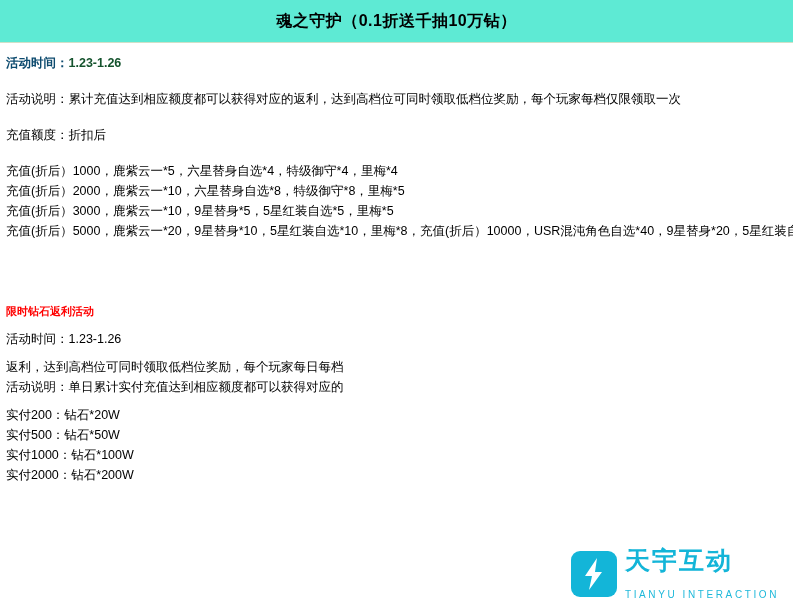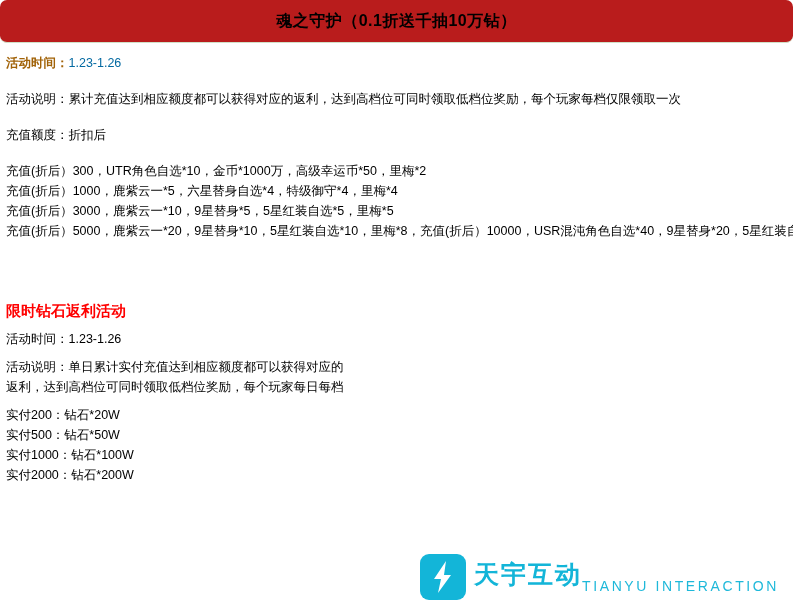--- a/index.html
+++ b/index.html
@@ -15,57 +15,56 @@
     color: #000000;
     overflow: hidden;
     position: relative;
   }
   .page {
     width: 793px;
     height: 610px;
     position: relative;
   }
   .banner {
-    background: #b91c1c;
+    background: #5eead4;
     height: 42px;
     display: flex;
     align-items: center;
     justify-content: center;
     border-bottom: 1px solid #cfe0c8;
-    border-radius: 7px;
   }
   .banner-title {
     font-weight: bold;
     font-size: 16px;
     letter-spacing: 0.5px;
     color: #000;
   }
   .content {
     padding: 10px 6px 0 6px;
   }
   .line {
     line-height: 20px;
     white-space: nowrap;
     font-size: 12.5px;
   }
   .red {
-    color: #0369a1;
-    font-weight: normal;
+    color: #14532d;
+    font-weight: bold;
   }
   .lbl-red {
-    color: #a16207;
+    color: #0c4a6e;
     font-weight: bold;
   }
   .spacer-sm { height: 8px; }
   .spacer-md { height: 16px; }
   .spacer-lg { height: 44px; }
   .section-title {
     color: #ff0000;
     font-weight: bold;
-    font-size: 15px;
+    font-size: 11px;
     line-height: 20px;
   }
   .logo {
     position: absolute;
     right: 14px;
     bottom: 10px;
     display: flex;
     align-items: center;
     gap: 8px;
   }
@@ -77,32 +76,32 @@
     position: relative;
     overflow: hidden;
     flex: none;
   }
   .logo-mark .bolt {
     position: absolute;
     left: 0; top: 0; right: 0; bottom: 0;
   }
   .logo-text {
     display: flex;
-    flex-direction: row;
+    flex-direction: column;
     line-height: 1;
   }
   .logo-cn {
     color: #13b5d8;
     font-size: 25px;
     font-weight: bold;
     letter-spacing: 2px;
   }
   .logo-en {
     color: #13b5d8;
-    font-size: 14px;
+    font-size: 10px;
     letter-spacing: 2.6px;
     margin-top: 17px;
     opacity: 0.95;
   }
 </style>
 </head>
 <body>
 
 <div class="page">
 
@@ -128,38 +127,38 @@
 
     <div class="spacer-sm"></div>
 
     <div class="line">充值额度：折扣后</div>
 
     <div class="spacer-sm"></div>
 
 
     <div class="spacer-sm"></div>
 
-    <div class="line">充值(折后）300，UTR角色自选*10，金币*1000万，高级幸运币*50，里梅*2</div>
     <div class="line">充值(折后）1000，鹿紫云一*5，六星替身自选*4，特级御守*4，里梅*4</div>
+    <div class="line">充值(折后）2000，鹿紫云一*10，六星替身自选*8，特级御守*8，里梅*5</div>
     <div class="line">充值(折后）3000，鹿紫云一*10，9星替身*5，5星红装自选*5，里梅*5</div>
     <div class="line">充值(折后）5000，鹿紫云一*20，9星替身*10，5星红装自选*10，里梅*8，充值(折后）10000，USR混沌角色自选*40，9星替身*20，5星红装自选*</div>
 
     <div class="spacer-lg"></div>
     <div class="spacer-md"></div>
 
     <div class="section-title">限时钻石返利活动</div>
 
     <div class="spacer-sm"></div>
 
     <div class="line">活动时间：1.23-1.26</div>
 
     <div class="spacer-sm"></div>
 
+    <div class="line">返利，达到高档位可同时领取低档位奖励，每个玩家每日每档</div>
     <div class="line">活动说明：单日累计实付充值达到相应额度都可以获得对应的</div>
-    <div class="line">返利，达到高档位可同时领取低档位奖励，每个玩家每日每档</div>
 
     <div class="spacer-sm"></div>
 
     <div class="line">实付200：钻石*20W</div>
     <div class="line">实付500：钻石*50W</div>
     <div class="line">实付1000：钻石*100W</div>
     <div class="line">实付2000：钻石*200W</div>
 
   </div>
 

